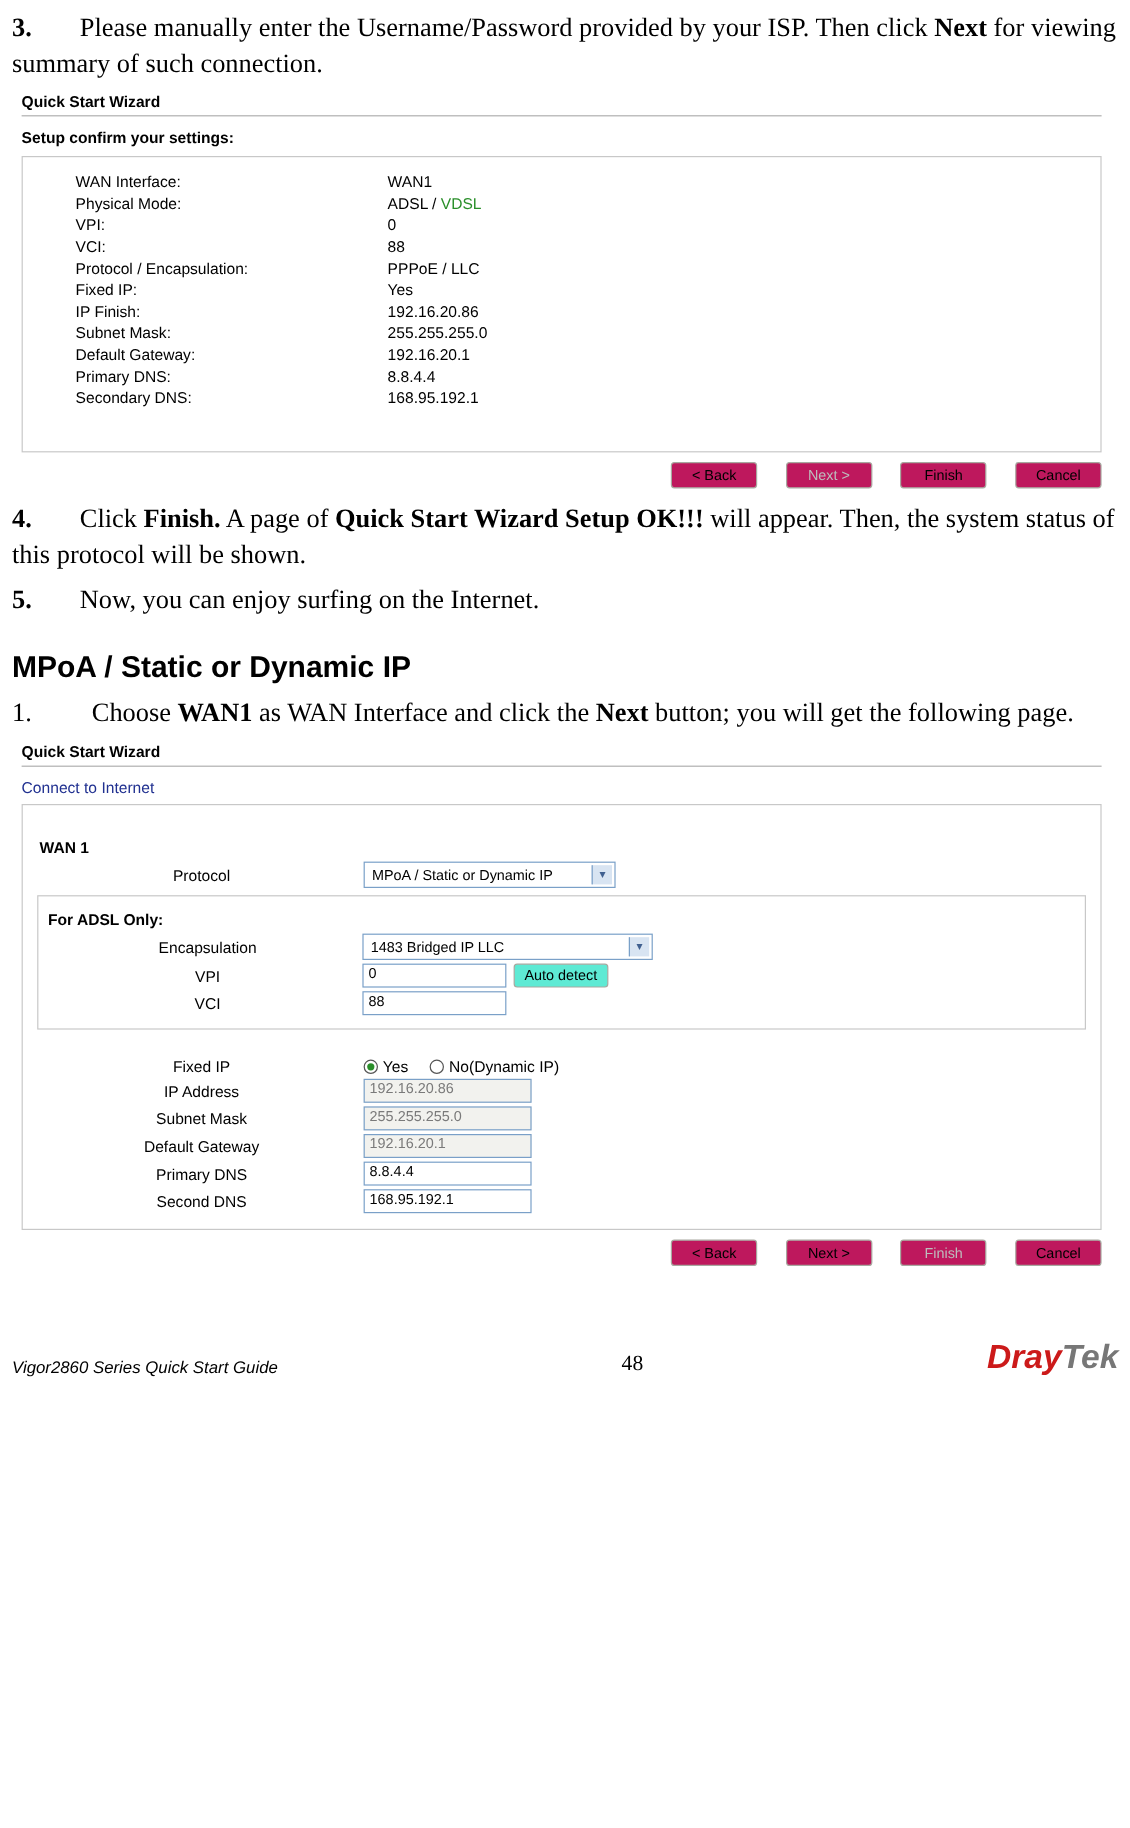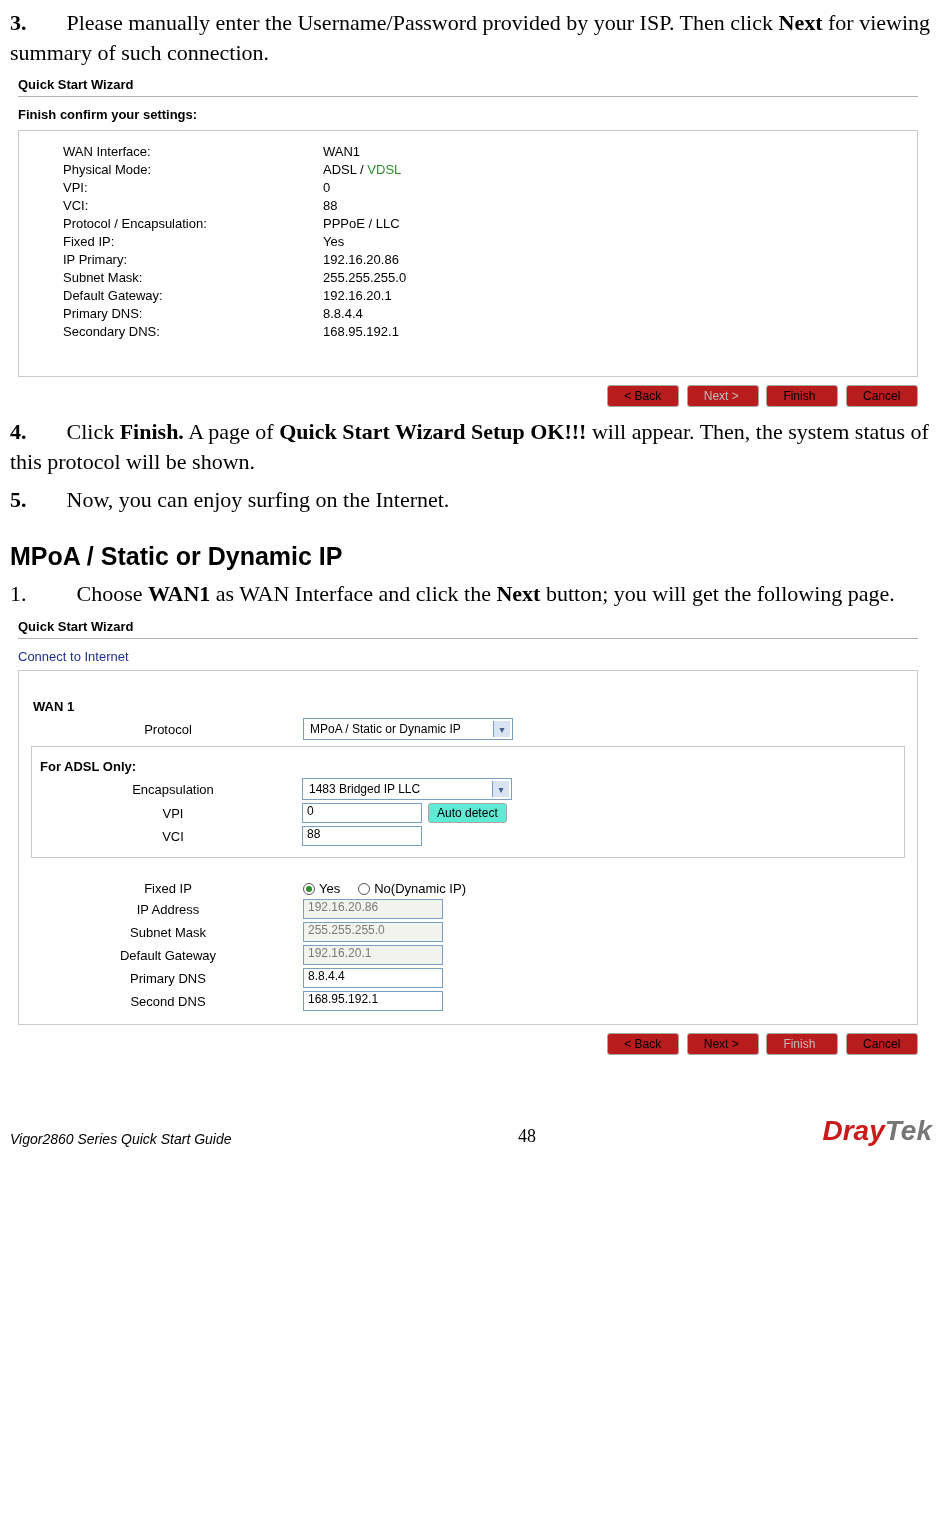--- a/index.html
+++ b/index.html
@@ -49,28 +49,28 @@
   .kvrow { display: flex; margin: 3px 0 3px 30px; }
   .kvrow .k { width: 260px; }
   .kvrow .v {}
   .kvrow .green { color: #2a8f2a; }
 
   .btnbar { text-align: right; margin-top: 8px; }
   .wbtn {
     display: inline-block;
     font-family: Arial, sans-serif;
     font-size: 12px;
-    background: #b91c1c;
+    background: #be185d;
     border: 1px solid #a8a8a0;
     border-radius: 3px;
     padding: 3px 16px;
-    margin-left: 4px;
+    margin-left: 20px;
     color: #000;
     min-width: 72px;
-    text-align: left;
+    text-align: center;
   }
   .wbtn.disabled { color: #bdbdbd; }
 
   
   .connect-head {
     color: #203090;
     font-weight: normal;
     margin-bottom: 6px;
   }
   .subhead {
@@ -128,21 +128,21 @@
 </head>
 <body>
 
 <p class="step">
   <span class="num">3.</span><span>Please manually enter the Username/Password provided by your ISP. Then click </span><span class="bold">Next</span><span> for viewing summary of such connection.</span>
 </p>
 
 <div class="shot">
   <div class="wiz-title">Quick Start Wizard</div>
   <hr>
-  <div class="confirm-head">Finish confirm your settings:</div>
+  <div class="confirm-head">Setup confirm your settings:</div>
   <div class="panel">
     <div class="kvrow">
         <div class="k">WAN Interface:</div>
         <div class="v">WAN1</div>
       </div>
     <div class="kvrow">
         <div class="k">Physical Mode:</div>
         <div class="v"><span>ADSL / </span><span class="green">VDSL</span></div>
       </div>
     <div class="kvrow">
@@ -155,21 +155,21 @@
       </div>
     <div class="kvrow">
         <div class="k">Protocol / Encapsulation:</div>
         <div class="v">PPPoE / LLC</div>
       </div>
     <div class="kvrow">
         <div class="k">Fixed IP:</div>
         <div class="v">Yes</div>
       </div>
     <div class="kvrow">
-        <div class="k">IP Primary:</div>
+        <div class="k">IP Finish:</div>
         <div class="v">192.16.20.86</div>
       </div>
     <div class="kvrow">
         <div class="k">Subnet Mask:</div>
         <div class="v">255.255.255.0</div>
       </div>
     <div class="kvrow">
         <div class="k">Default Gateway:</div>
         <div class="v">192.16.20.1</div>
       </div>
@@ -217,21 +217,21 @@
       <div class="selectish" style="width:210px">
         <span>MPoA / Static or Dynamic IP</span>
         <span class="arrow">▾</span>
       </div>
     </div>
 
     <div class="innerfs">
       <div class="subhead" style="margin-left:0">For ADSL Only:</div>
       <div class="frow">
         <div class="fk" style="width:258px">Encapsulation</div>
-        <div class="selectish" style="width:210px">
+        <div class="selectish" style="width:242px">
           <span>1483 Bridged IP LLC</span>
           <span class="arrow">▾</span>
         </div>
       </div>
       <div class="frow">
         <div class="fk" style="width:258px">VPI</div>
         <span class="txtin" style="width:120px">0</span>
         <span class="smallbtn">Auto detect</span>
       </div>
       <div class="frow">

